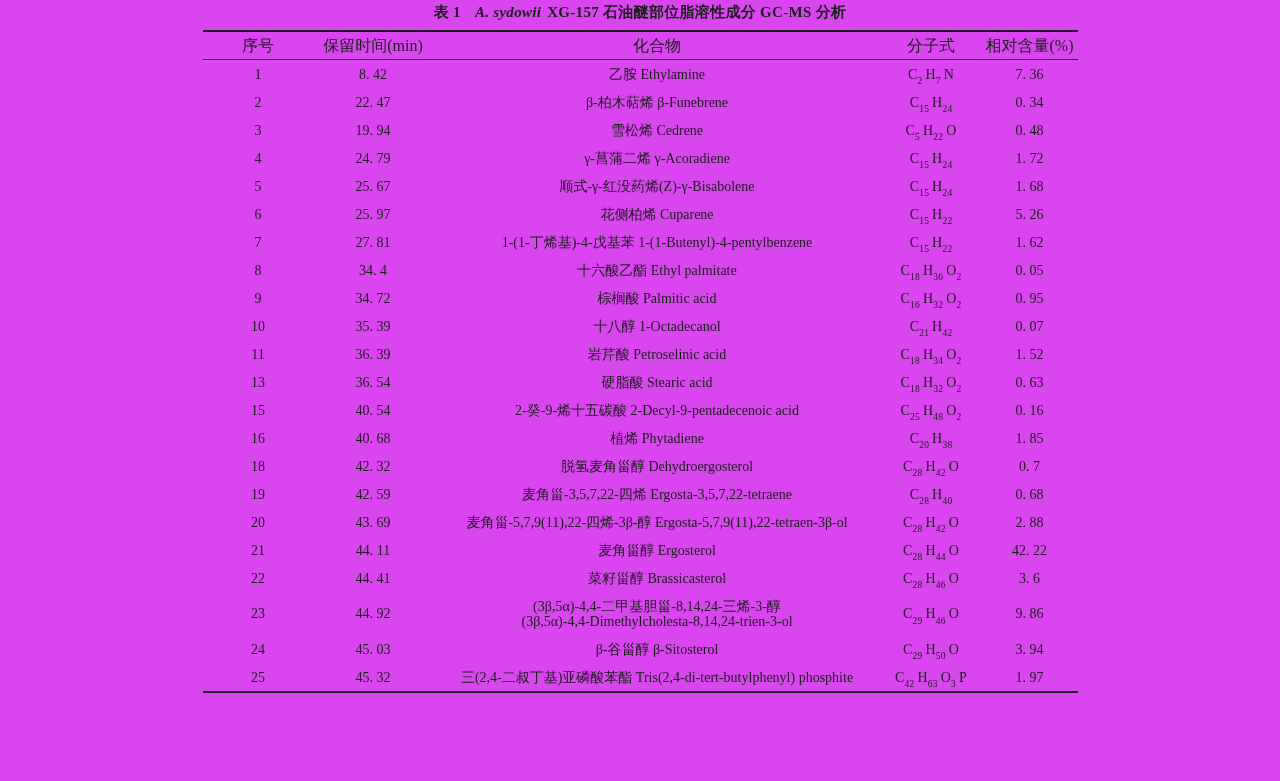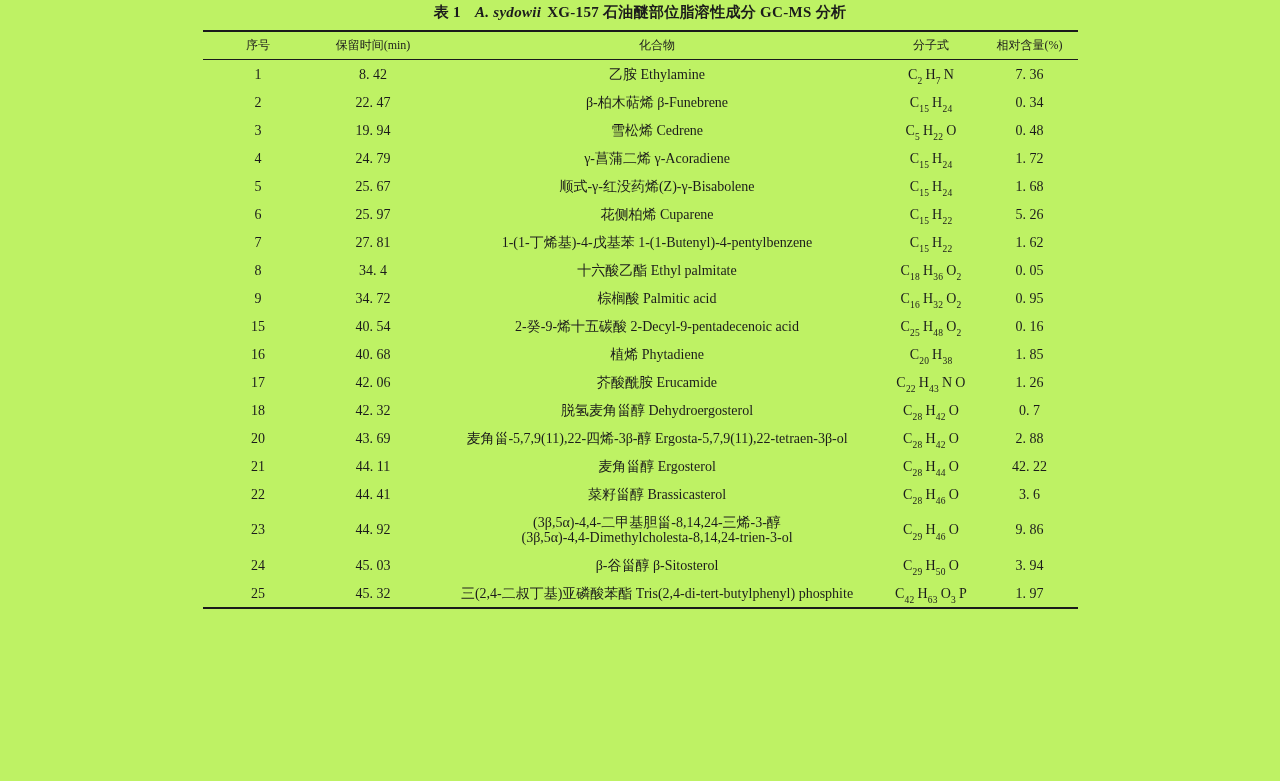--- a/index.html
+++ b/index.html
@@ -11,21 +11,21 @@
     width: 1280px;
     height: 781px;
     font-family: "Liberation Serif", "DejaVu Serif", serif;
     color: #1b1b1b;
     overflow: hidden;
   }
   .page {
     position: relative;
     width: 1280px;
     height: 781px;
-    background: #bef264;
+    background: #d946ef;
   }
   .table-caption {
     position: absolute;
     top: 3px;
     left: 0;
     width: 100%;
     text-align: center;
     font-weight: bold;
     font-size: 15px;
     letter-spacing: 0.3px;
@@ -38,21 +38,21 @@
     left: 203px;
     width: 875px;
     border-collapse: collapse;
     border-top: 2.5px solid #1b1b1b;
     border-bottom: 2.5px solid #1b1b1b;
     table-layout: fixed;
   }
   table.gcms thead th {
     border-bottom: 1.8px solid #1b1b1b;
     font-weight: normal;
-    font-size: 12px;
+    font-size: 16px;
     padding: 6px 2px;
     line-height: 15px;
   }
   table.gcms td {
     text-align: center;
     font-size: 14px;
     padding: 6.5px 2px;
     line-height: 15px;
     vertical-align: middle;
   }
@@ -149,46 +149,67 @@
           <td>0. 05</td>
         </tr>
         <tr>
           <td>9</td>
           <td>34. 72</td>
           <td class="compound">棕榈酸 Palmitic acid</td>
           <td class="formula">C<sub>16</sub> H<sub>32</sub> O<sub>2</sub></td>
           <td>0. 95</td>
         </tr>
         <tr>
+          <td>10</td>
+          <td>35. 39</td>
+          <td class="compound">十八醇 1-Octadecanol</td>
+          <td class="formula">C<sub>21</sub> H<sub>42</sub></td>
+          <td>0. 07</td>
+        </tr>
+        <tr>
+          <td>11</td>
+          <td>36. 39</td>
+          <td class="compound">岩芹酸 Petroselinic acid</td>
+          <td class="formula">C<sub>18</sub> H<sub>34</sub> O<sub>2</sub></td>
+          <td>1. 52</td>
+        </tr>
+        <tr>
+          <td>13</td>
+          <td>36. 54</td>
+          <td class="compound">硬脂酸 Stearic acid</td>
+          <td class="formula">C<sub>18</sub> H<sub>32</sub> O<sub>2</sub></td>
+          <td>0. 63</td>
+        </tr>
+        <tr>
           <td>15</td>
           <td>40. 54</td>
           <td class="compound">2-癸-9-烯十五碳酸 2-Decyl-9-pentadecenoic acid</td>
           <td class="formula">C<sub>25</sub> H<sub>48</sub> O<sub>2</sub></td>
           <td>0. 16</td>
         </tr>
         <tr>
           <td>16</td>
           <td>40. 68</td>
           <td class="compound">植烯 Phytadiene</td>
           <td class="formula">C<sub>20</sub> H<sub>38</sub></td>
           <td>1. 85</td>
         </tr>
         <tr>
-          <td>17</td>
-          <td>42. 06</td>
-          <td class="compound">芥酸酰胺 Erucamide</td>
-          <td class="formula">C<sub>22</sub> H<sub>43</sub> N O</td>
-          <td>1. 26</td>
-        </tr>
-        <tr>
           <td>18</td>
           <td>42. 32</td>
           <td class="compound">脱氢麦角甾醇 Dehydroergosterol</td>
           <td class="formula">C<sub>28</sub> H<sub>42</sub> O</td>
           <td>0. 7</td>
+        </tr>
+        <tr>
+          <td>19</td>
+          <td>42. 59</td>
+          <td class="compound">麦角甾-3,5,7,22-四烯 Ergosta-3,5,7,22-tetraene</td>
+          <td class="formula">C<sub>28</sub> H<sub>40</sub></td>
+          <td>0. 68</td>
         </tr>
         <tr>
           <td>20</td>
           <td>43. 69</td>
           <td class="compound">麦角甾-5,7,9(11),22-四烯-3β-醇 Ergosta-5,7,9(11),22-tetraen-3β-ol</td>
           <td class="formula">C<sub>28</sub> H<sub>42</sub> O</td>
           <td>2. 88</td>
         </tr>
         <tr>
           <td>21</td>

